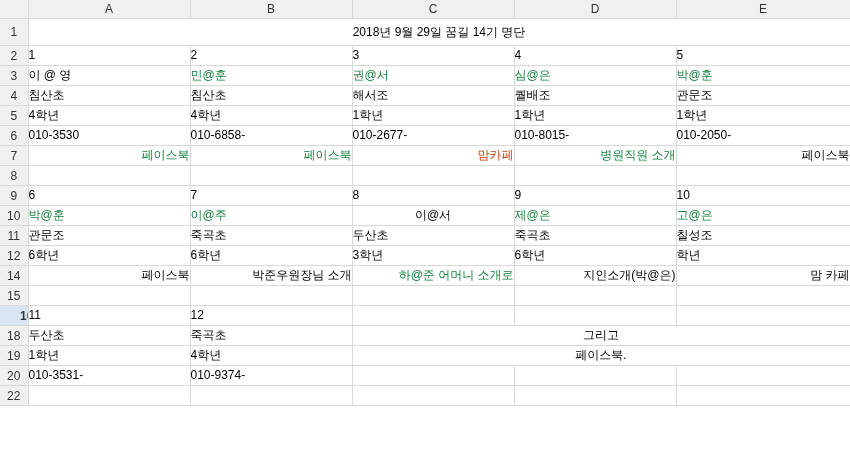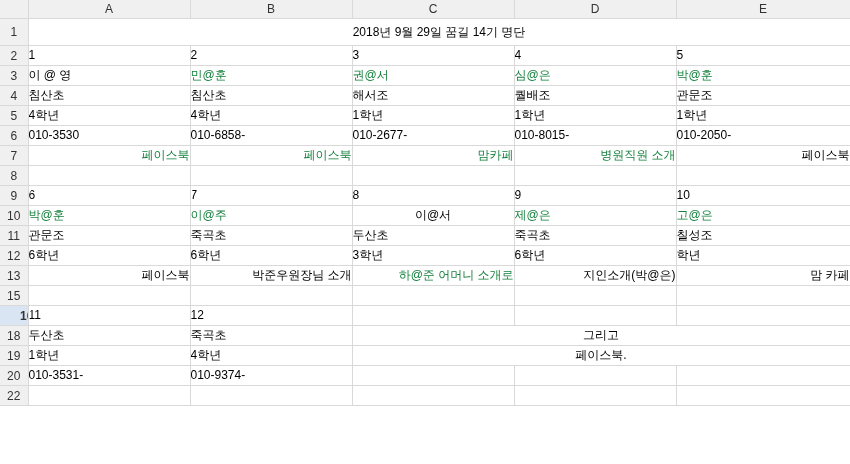--- a/index.html
+++ b/index.html
@@ -61,27 +61,27 @@
     font-weight: bold;
     padding-left: 20px;
   }
   .cell {
     padding: 0 3px;
     height: 19px;
     line-height: 19px;
     color: #000;
   }
   
-  .bt { border-top: 1px solid #404040; border-radius: 13px; }
+  .bt { border-top: 1px solid #404040; }
   .bb { border-bottom: 1px solid #404040; text-align: right; }
   .bl { border-left: 1px solid #404040; }
   .br { border-right: 1px solid #404040; }
   .dotted-b { border-bottom: 1px dotted #707070; }
   .blue { color: #15803d; }
-  .pink { color: #15803d; }
+  .pink { color: #c2410c; }
   .title {
     text-align: center;
     font-size: 16px;
     font-weight: bold;
     line-height: 26px;
     height: 26px;
   }
   .center { text-align: center; }
   .note {
     text-align: center;
@@ -212,21 +212,21 @@
       <td class="rowhdr">12</td>
       <td class="cell bl dotted-b">6학년</td>
       <td class="cell dotted-b">6학년</td>
       <td class="cell dotted-b">3학년</td>
       <td class="cell dotted-b">6학년</td>
       <td class="cell dotted-b br">학년</td>
     </tr>
 
 
     <tr>
-      <td class="rowhdr">13</td>
+      <td class="rowhdr">14</td>
       <td class="cell bl bb">페이스북</td>
       <td class="cell bb">박준우원장님 소개</td>
       <td class="cell bb blue">하@준 어머니 소개로</td>
       <td class="cell bb">지인소개(박@은)</td>
       <td class="cell bb br">맘 카페</td>
     </tr>
 
     <tr>
       <td class="rowhdr">15</td>
       <td class="cell"></td>

